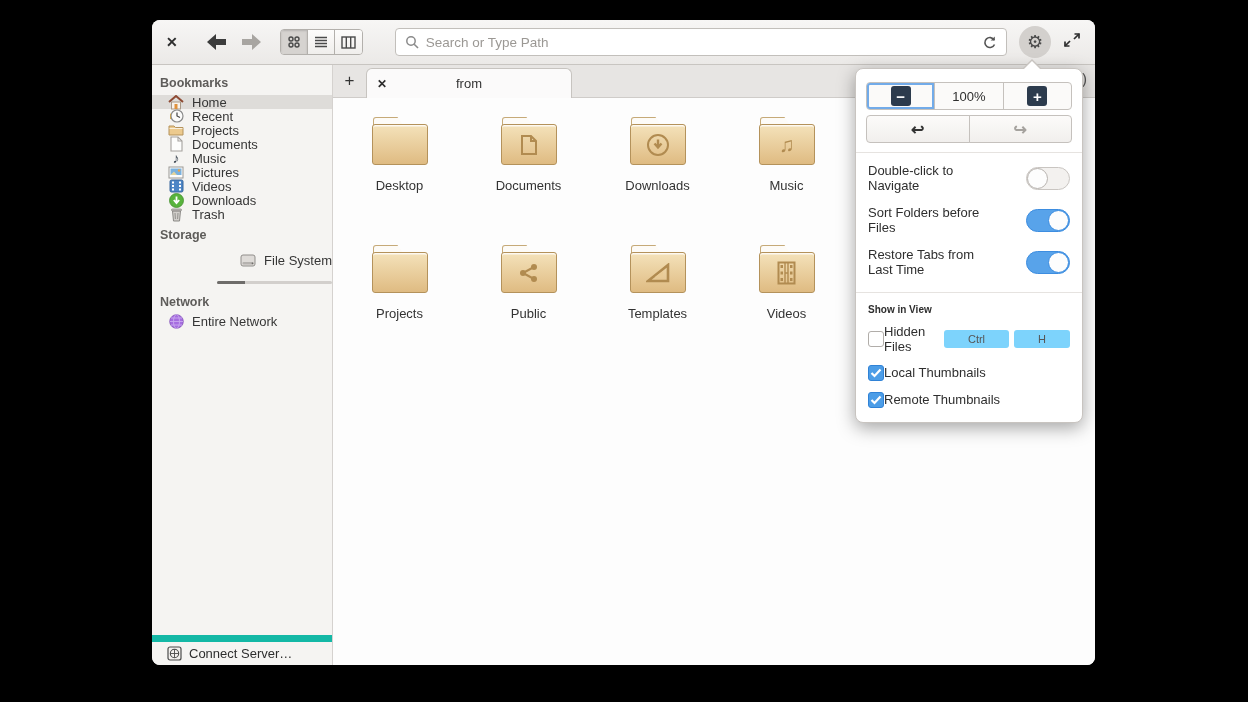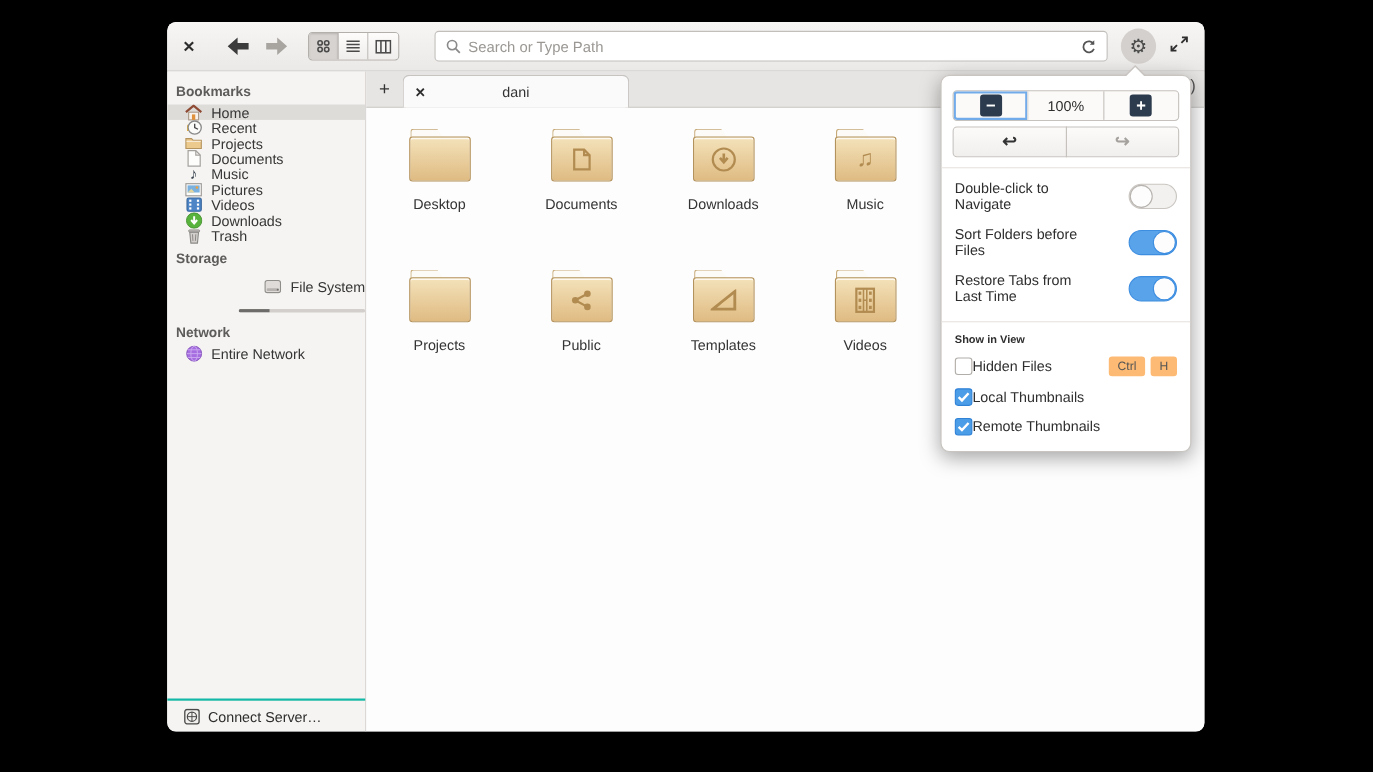--- a/index.html
+++ b/index.html
@@ -31,21 +31,21 @@
   .sidebar { width:181px; flex:0 0 181px; background:#f5f4f2; border-right:1px solid #d5d2cf; display:flex; flex-direction:column; font-size:13px; }
   .sidebar-scroll { flex:1; padding-top:4px; }
   .sb-header { font-weight:bold; color:#5e5c5a; padding:7px 4px 5px 8px; font-size:12.5px; }
   .sb-item { height:14px; display:flex; align-items:center; gap:8px; padding-left:16px; color:#363636; }
   .sb-item.selected { background:#dedcd9; }
   .sb-icon { width:16px; height:16px; flex:0 0 16px; display:flex; align-items:center; justify-content:center; }
   .sb-fs { height:auto; flex-direction:column; align-items:flex-end; padding:2px 0 4px 16px;margin-left:16px; }
   .sb-fs-row { display:flex; align-items:center; gap:8px; height:22px; }
   .usage-bar { margin-left:24px; margin-top:2px; width:115px; height:3px; background:#d2cfcc; border-radius:2px; overflow:hidden; }
   .usage-fill { height:100%; background:#6e6c6a; }
-  .connect-server { flex:0 0 30px; border-top:2px solid #14b8a6; display:flex; align-items:center; gap:7px; padding-left:14px; color:#2e2e2e; }
+  .connect-server { flex:0 0 30px; border-top:7px solid #14b8a6; display:flex; align-items:center; gap:7px; padding-left:14px; color:#2e2e2e; }
 
   .content { flex:1; display:flex; flex-direction:column; min-width:0; position:relative; }
 
   
   .tabbar { height:33px; flex:0 0 33px; background:#e7e5e3; border-bottom:1px solid #cfccc9; display:flex; align-items:flex-end; position:relative; }
   .newtab-btn { width:33px; height:32px; display:flex; align-items:center; justify-content:center;
     font-size:17px; color:#333; align-self:center; }
   .tab { width:206px; height:30px; background:#fbfafa; border:1px solid #c7c4c0; border-bottom:none;
     border-radius:6px 6px 0 0; display:flex; align-items:center; padding:0 10px; margin-bottom:-1px; }
   .tab-close { font-size:12px; font-weight:bold; color:#2d2d2d; width:20px; }
@@ -105,21 +105,21 @@
   .switch.on { background:#58a3ea; border-color:#3d8de0; }
   .switch.on .knob { left:auto; right:0px; border-color:#3d8de0; }
 
   .pop-section { font-size:10px; font-weight:bold; color:#2e2e2e; padding:7px 12px 3px 12px; }
   .check-row { display:flex; align-items:center; gap:0; padding:5.5px 12px; }
   .checkbox { width:16px; height:16px; border-radius:3px; background:#fff; border:1px solid #b1ada9;
     display:flex; align-items:center; justify-content:center; flex:0 0 16px; }
   .checkbox.checked { background:#4c9de7; border-color:#3082d6; }
   .check-row .lbl { font-size:13px; color:#2e2e2e; }
   .keycaps { margin-left:auto; display:flex; gap:5px; }
-  .keycap { background:#fdba74; border-radius:3px; padding:3px 8px; font-size:11px; color:#555; }
+  .keycap { background:#7dd3fc; border-radius:3px; padding:3px 24px; font-size:11px; color:#555; }
 </style>
 </head>
 <body>
 
 <div class="window">
 
   <div class="toolbar">
     <span class="win-close">✕</span>
     <span class="nav-arrow">
       <svg width="22" height="18" viewBox="0 0 22 18">
@@ -319,21 +319,21 @@
           </span>
         <span>Connect Server…</span>
       </div>
     </div>
 
     <div class="content">
       <div class="tabbar">
         <span class="newtab-btn">+</span>
         <div class="tab">
           <span class="tab-close">✕</span>
-          <span class="tab-title">dani</span>
+          <span class="tab-title">from</span>
           <span class="tab-spacer"></span>
         </div>
         <span class="tabbar-overflow">)</span>
       </div>
 
       <div class="files">
         <div class="file-grid">
 
           <div class="file-cell">
             <span class="folder">

